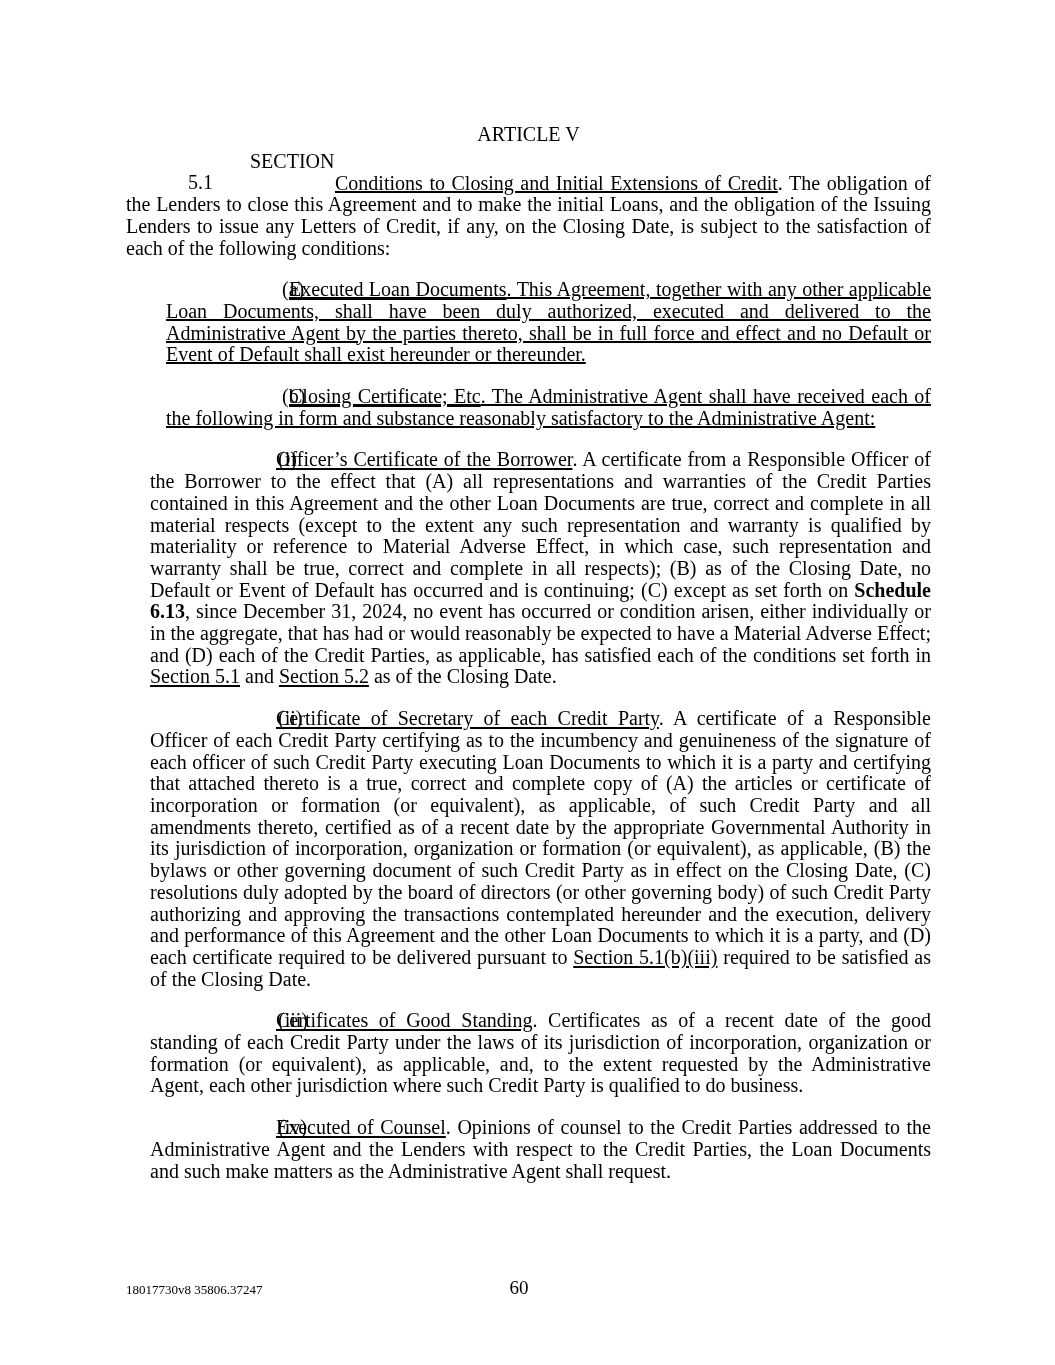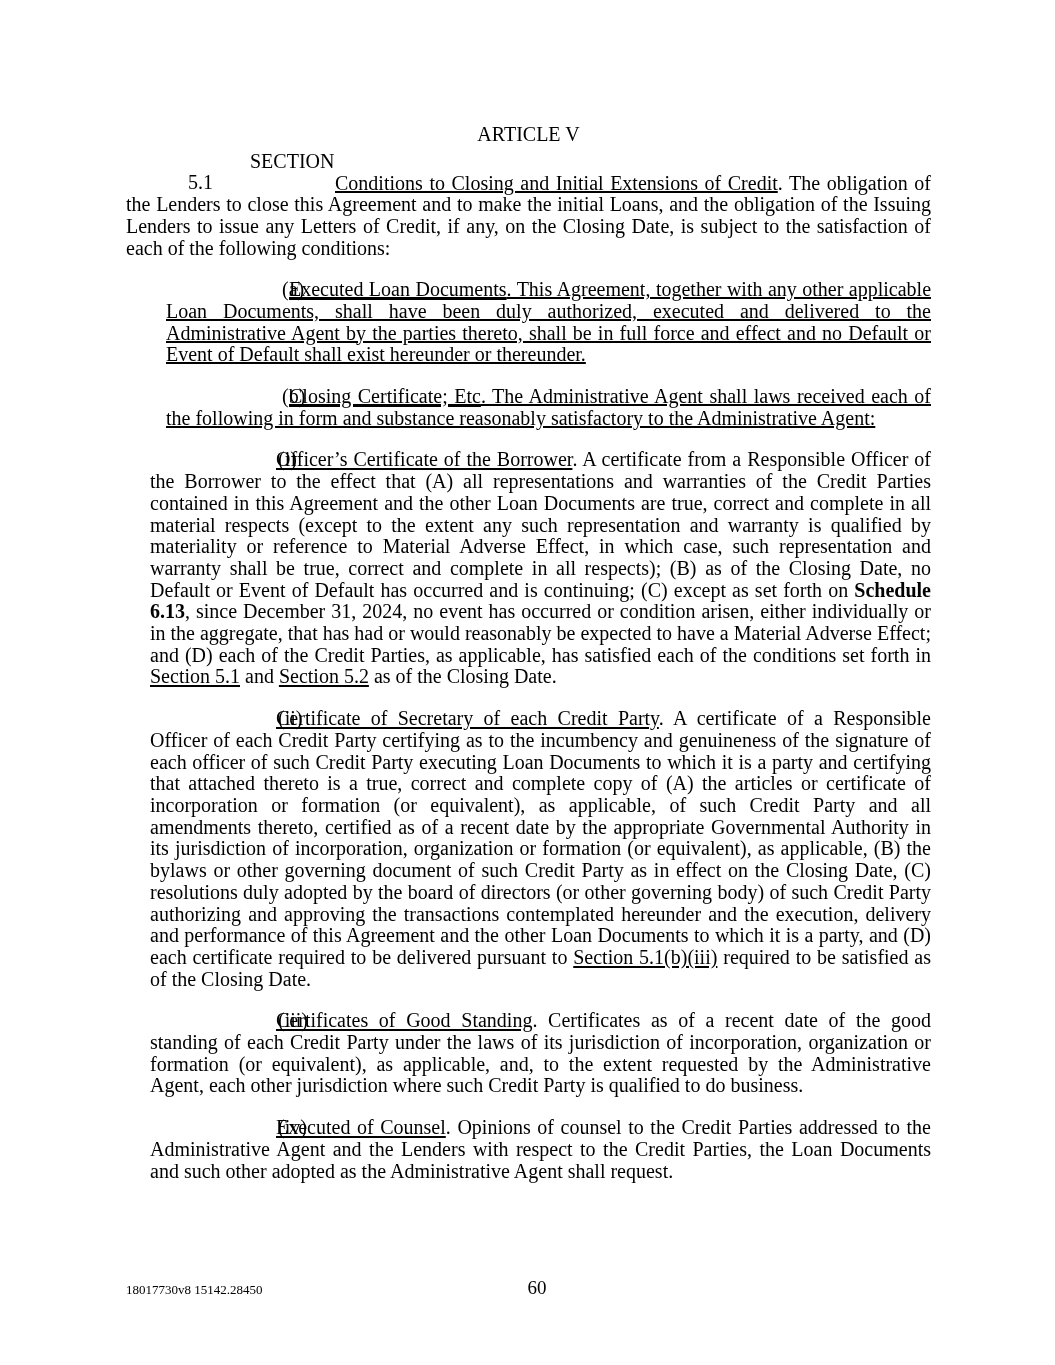--- a/index.html
+++ b/index.html
@@ -32,34 +32,34 @@
   .b { font-weight:bold; }
   .footer-docid {
     position:absolute;
     left:126px; top:1282px;
     font-size:13px; line-height:15px;
   }
   .footer-pageno {
     position:absolute;
     left:0; top:1277px; width:1038px;
     text-align:center;
-    font-size:19px; line-height:21px;padding-left:18px;
+    font-size:19px; line-height:21px;
   }
 </style>
 </head>
 <body>
 
 <div class="page">
   <div class="content">
     <p class="heading">ARTICLE V</p>
     <section>
         <p class="para section"><span class="pnum">SECTION 5.1</span><span class="u">Conditions to Closing and Initial Extensions of Credit</span><span>.  The obligation of the Lenders to close this Agreement and to make the initial Loans, and the obligation of the Issuing Lenders to issue any Letters of Credit, if any, on the Closing Date, is subject to the satisfaction of each of the following conditions:</span></p>
         <p class="para letter"><span class="pnum">(a)</span><span class="u">Executed Loan Documents</span><span>.  This Agreement, together with any other applicable Loan Documents, shall have been duly authorized, executed and delivered to the Administrative Agent by the parties thereto, shall be in full force and effect and no Default or Event of Default shall exist hereunder or thereunder.</span></p>
-        <p class="para letter"><span class="pnum">(b)</span><span class="u">Closing Certificate; Etc</span><span>.  The Administrative Agent shall laws received each of the following in form and substance reasonably satisfactory to the Administrative Agent:</span></p>
+        <p class="para letter"><span class="pnum">(b)</span><span class="u">Closing Certificate; Etc</span><span>.  The Administrative Agent shall have received each of the following in form and substance reasonably satisfactory to the Administrative Agent:</span></p>
         <p class="para roman"><span class="pnum">(i)</span><span class="u">Officer’s Certificate of the Borrower</span><span>.  A certificate from a Responsible Officer of the Borrower to the effect that (A) all representations and warranties of the Credit Parties contained in this Agreement and the other Loan Documents are true, correct and complete in all material respects (except to the extent any such representation and warranty is qualified by materiality or reference to Material Adverse Effect, in which case, such representation and warranty shall be true, correct and complete in all respects); (B) as of the Closing Date, no Default or Event of Default has occurred and is continuing; (C) except as set forth on </span><span class="b">Schedule 6.13</span><span>, since December 31, 2024, no event has occurred or condition arisen, either individually or in the aggregate, that has had or would reasonably be expected to have a Material Adverse Effect; and (D)  each of the Credit Parties, as applicable, has satisfied each of the conditions set forth in </span><span class="u">Section 5.1</span><span> and </span><span class="u">Section 5.2</span><span> as of the Closing Date.</span></p>
         <p class="para roman"><span class="pnum">(ii)</span><span class="u">Certificate of Secretary of each Credit Party</span><span>.  A certificate of a Responsible Officer of each Credit Party certifying as to the incumbency and genuineness of the signature of each officer of such Credit Party executing Loan Documents to which it is a party and certifying that attached thereto is a true, correct and complete copy of (A) the articles or certificate of incorporation or formation (or equivalent), as applicable, of such Credit Party and all amendments thereto, certified as of a recent date by the appropriate Governmental Authority in its jurisdiction of incorporation, organization or formation (or equivalent), as applicable, (B) the bylaws or other governing document of such Credit Party as in effect on the Closing Date, (C) resolutions duly adopted by the board of directors (or other governing body) of such Credit Party authorizing and approving the transactions contemplated hereunder and the execution, delivery and performance of this Agreement and the other Loan Documents to which it is a party, and (D) each certificate required to be delivered pursuant to </span><span class="u">Section 5.1(b)(iii)</span><span> required to be satisfied as of the Closing Date.</span></p>
         <p class="para roman"><span class="pnum">(iii)</span><span class="u">Certificates of Good Standing</span><span>.  Certificates as of a recent date of the good standing of each Credit Party under the laws of its jurisdiction of incorporation, organization or formation (or equivalent), as applicable, and, to the extent requested by the Administrative Agent, each other jurisdiction where such Credit Party is qualified to do business.</span></p>
-        <p class="para roman"><span class="pnum">(iv)</span><span class="u">Executed of Counsel</span><span>.  Opinions of counsel to the Credit Parties addressed to the Administrative Agent and the Lenders with respect to the Credit Parties, the Loan Documents and such other adopted as the Administrative Agent shall request.</span></p>
+        <p class="para roman"><span class="pnum">(iv)</span><span class="u">Executed of Counsel</span><span>.  Opinions of counsel to the Credit Parties addressed to the Administrative Agent and the Lenders with respect to the Credit Parties, the Loan Documents and such make matters as the Administrative Agent shall request.</span></p>
       </section>
   </div>
-  <div class="footer-docid">18017730v8 15142.28450</div>
+  <div class="footer-docid">18017730v8 35806.37247</div>
   <div class="footer-pageno">60</div>
 </div>
 
 </body></html>

